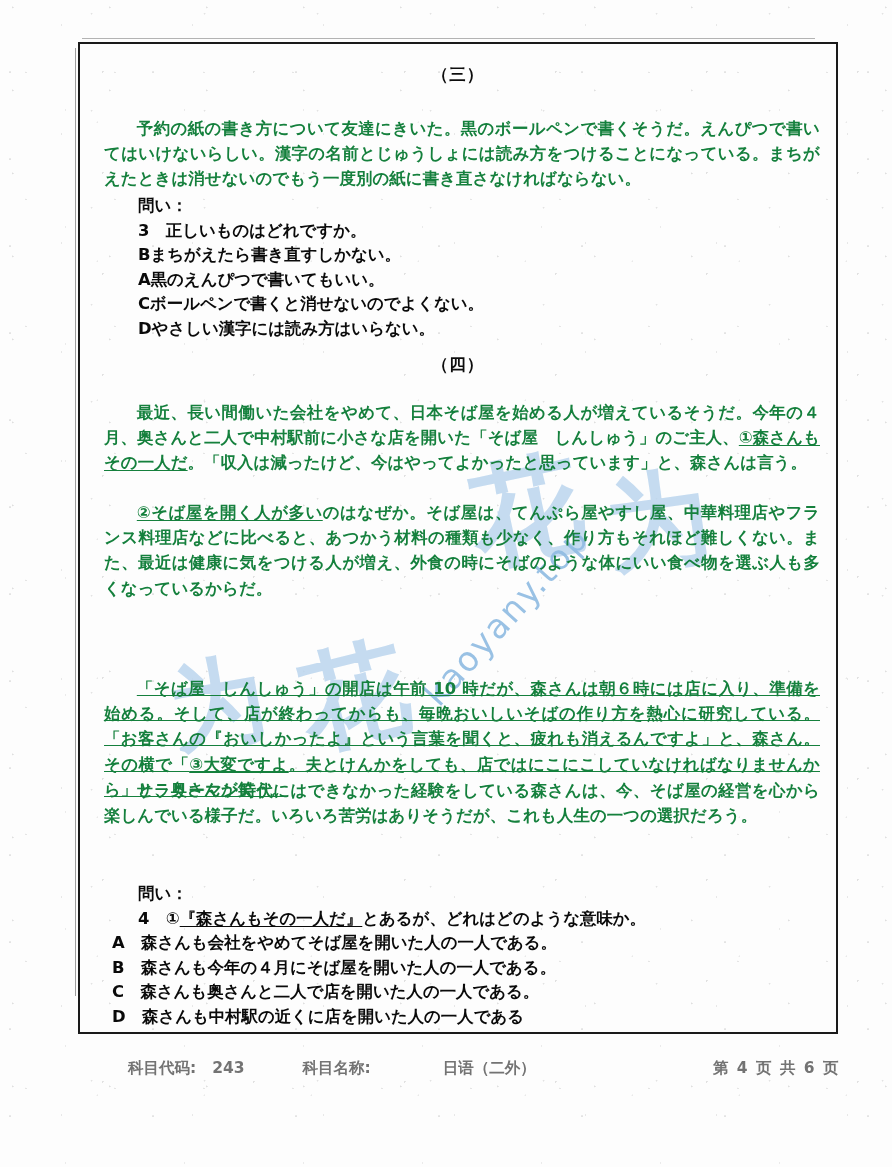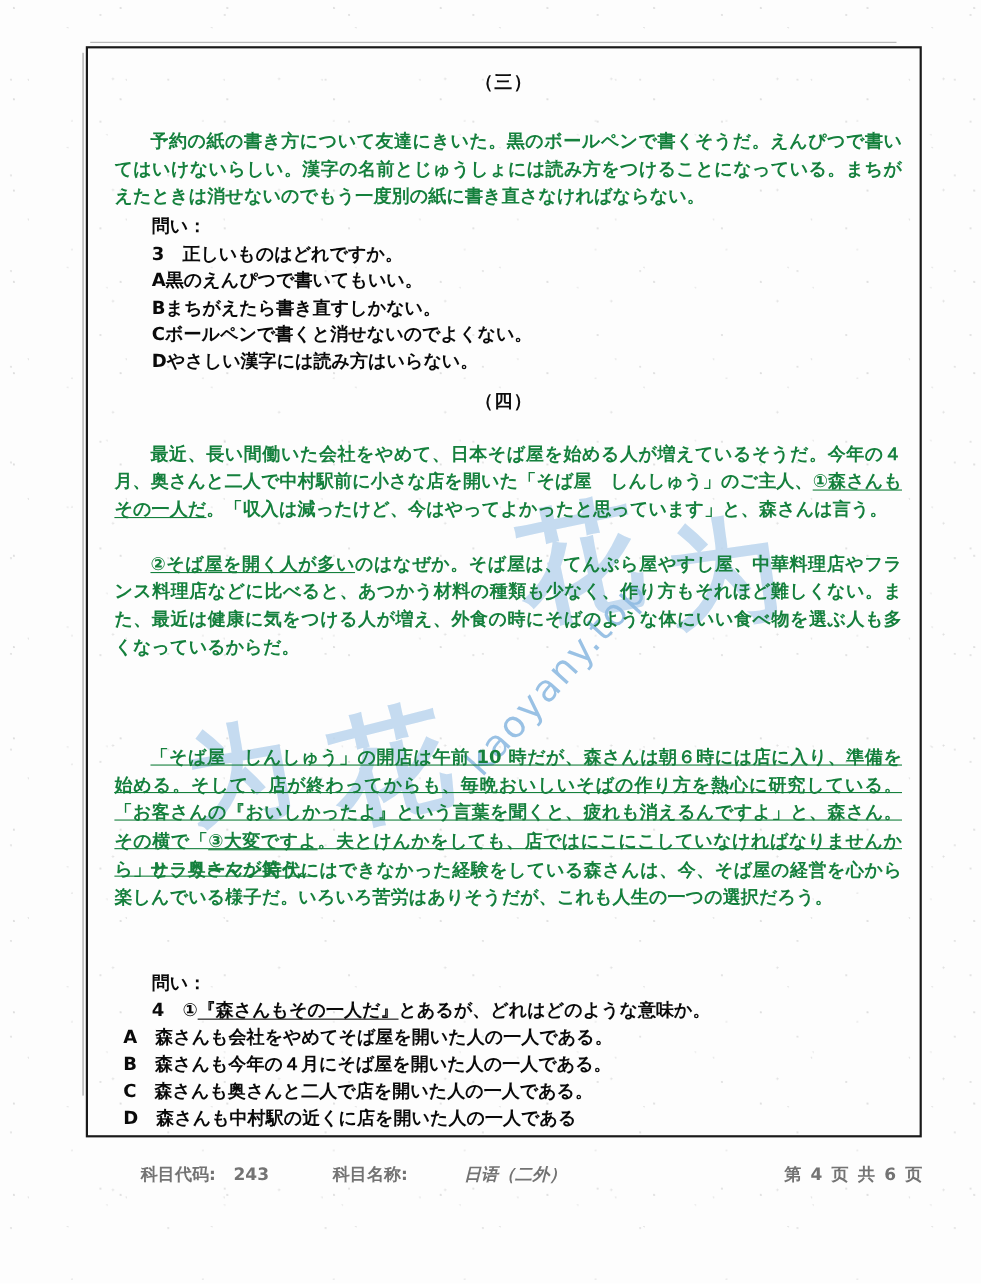--- a/index.html
+++ b/index.html
@@ -174,21 +174,21 @@
     display: flex;
     align-items: baseline;
     color: #737373;
     font-weight: 700;
     font-size: 15.5px;
     font-family: "DejaVu Sans", "Liberation Sans", sans-serif;
   }
   #footer-subject-code-label { margin-left: 50px; }
   #footer-subject-code-value { margin-left: 16px; }
   #footer-subject-name-label { margin-left: 58px; }
-  #footer-subject-name-value { margin-left: 51px; font-style: italic; }
+  #footer-subject-name-value { margin-left: 72px; }
   #footer-pagination         { margin-left: auto; margin-right: 8px; letter-spacing: 1.5px; }
 </style>
 </head>
 <body>
 
 <div id="page">
 
   <div id="grain"></div>
 
   <div id="watermark">
@@ -203,22 +203,22 @@
 
   <div id="content">
 
     <div id="block-3-title" class="section-title">（三）</div>
 
     <p id="block-3-passage" class="passage indent">予約の紙の書き方について友達にきいた。黒のボールペンで書くそうだ。えんぴつで書いてはいけないらしい。漢字の名前とじゅうしょには読み方をつけることになっている。まちがえたときは消せないのでもう一度別の紙に書き直さなければならない。</p>
 
     <div id="block-3-q">
       <div class="qline">問い：</div>
       <div class="qline"><span>3</span>　<span>正しいものはどれですか。</span></div>
+      <div class="qline"><span>B</span><span>まちがえたら書き直すしかない。</span></div>
       <div class="qline"><span>A</span><span>黒のえんぴつで書いてもいい。</span></div>
-      <div class="qline"><span>B</span><span>まちがえたら書き直すしかない。</span></div>
       <div class="qline"><span>C</span><span>ボールペンで書くと消せないのでよくない。</span></div>
       <div class="qline"><span>D</span><span>やさしい漢字には読み方はいらない。</span></div>
     </div>
 
     <div id="block-4-title" class="section-title">（四）</div>
 
     <p id="block-4-p1" class="passage indent"><span>最近、長い間働いた会社をやめて、日本そば屋を始める人が増えているそうだ。今年の４月、奥さんと二人で中村駅前に小さな店を開いた「そば屋　しんしゅう」のご主人、</span><span class="uline">①森さんもその一人だ</span><span>。「収入は減ったけど、今はやってよかったと思っています」と、森さんは言う。</span></p>
 
     <p id="block-4-p2" class="passage indent"><span class="uline">②そば屋を開く人が多い</span><span>のはなぜか。そば屋は、てんぷら屋やすし屋、中華料理店やフランス料理店などに比べると、あつかう材料の種類も少なく、作り方もそれほど難しくない。また、最近は健康に気をつける人が増え、外食の時にそばのような体にいい食べ物を選ぶ人も多くなっているからだ。</span></p>
 

